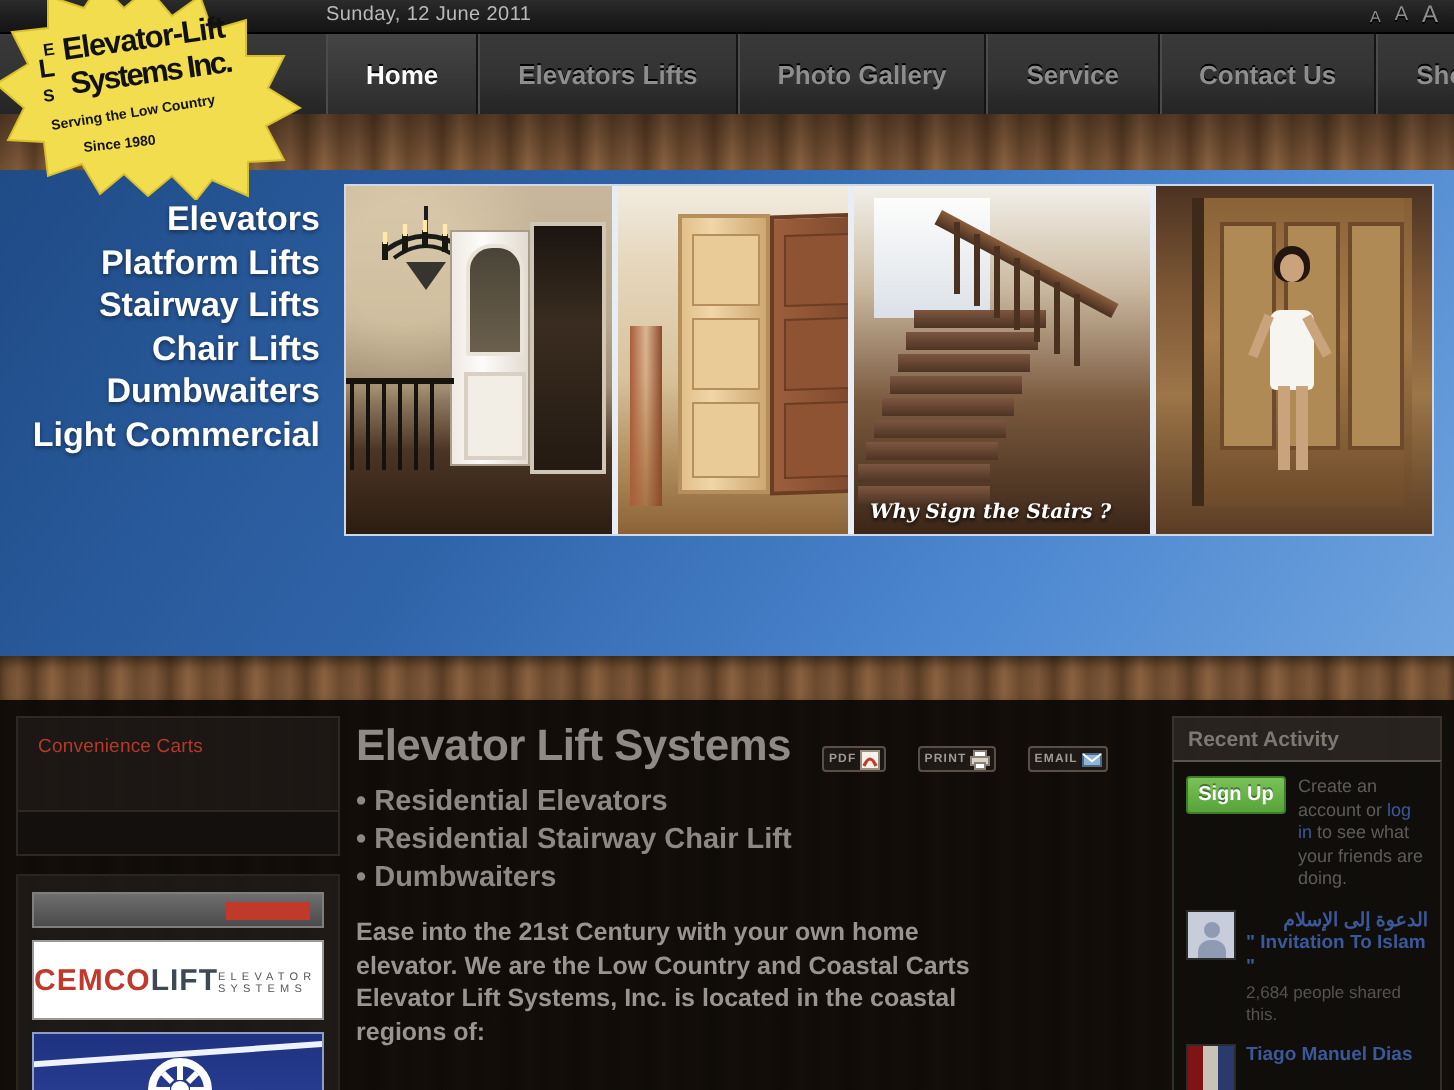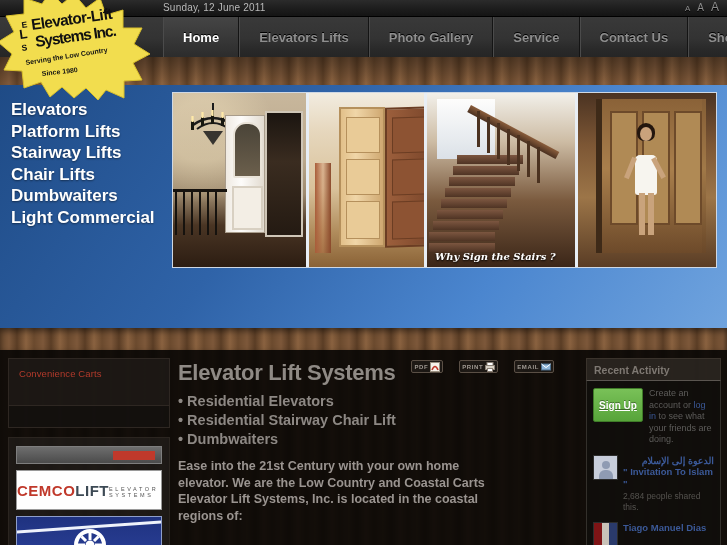--- a/index.html
+++ b/index.html
@@ -81,21 +81,21 @@
       repeating-linear-gradient(to right,
         #6b4a2e 0px, #7d583a 9px, #5d3f26 17px, #8a6240 26px, #6b4a2e 34px);
     overflow: hidden;
   }
   #hero-blue {
     position: absolute; left: 0; top: 28px; width: 727px; height: 243px;
     background: linear-gradient(125deg, #1f4b86 0%, #2f63a8 38%, #4b86cf 70%, #6fa3de 100%);
   }
   #hero-list {
     position: absolute; left: 0; top: 42px; width: 168px;
-    z-index: 5; padding-left: 11px;
+    text-align: right; z-index: 5; padding-left: 11px;
   }
   .hero-li {
     font-size: 17px; font-weight: bold; color: #ffffff;
     line-height: 21.5px; padding-right: 8px;
     text-shadow: 0 1px 2px rgba(0,0,0,.45);
     white-space: nowrap;
   }
   #photo-strip {
     position: absolute; left: 172px; top: 35px;
     width: 545px; height: 176px;
@@ -275,21 +275,21 @@
   #cemco-sub { font-size: 5.5px; color: #555; letter-spacing: 2.6px; margin-top: 3px; }
   #blue-ad { height: 42px; background: linear-gradient(to bottom, #1f3280, #2a3f96);
     border: 1px solid #8e9ec9; position: relative; overflow: hidden; }
   #blue-ad .swoosh { position: absolute; left: -10px; top: 8px; width: 180px; height: 3px;
     background: #eef2fb; transform: rotate(-4deg); }
 
   
   #main-col {
     position: absolute; left: 178px; top: 10px; width: 395px;
   }
-  #page-title-row { display: flex; align-items: flex-start; gap: 16px; }
+  #page-title-row { display: flex; align-items: flex-end; gap: 16px; }
   #page-title {
     font-size: 22px; font-weight: bold; color: #8f8a85;
     letter-spacing: -.3px; white-space: nowrap;
   }
   .tool-btn {
     display: inline-flex; align-items: center; gap: 2px;
     height: 13px; padding: 0 2px;
     border: 1px solid #5a4f45; border-radius: 2px;
     background: rgba(255,255,255,.05);
   }
@@ -319,26 +319,26 @@
     display: flex; align-items: center; padding-left: 7px;
   }
   #ra-title { font-size: 10.5px; font-weight: bold; color: #7e7872; }
   #ra-body {
     background: rgba(16,14,12,.92);
     border: 1px solid #33302b; border-top: 1px solid #5a5550;
     padding: 7px 6px 0 6px; height: 172px; overflow: hidden;
   }
   #ra-signup-row { display: flex; gap: 6px; }
   #signup-btn {
-    flex: 0 0 50px; height: 34px;
+    flex: 0 0 50px; height: 19px;
     background: linear-gradient(to bottom, #79c158, #57a43a);
     border: 1px solid #3f7c28; border-radius: 2px;
     display: flex; align-items: center; justify-content: center;
     color: #fff; font-size: 10px; font-weight: bold;
-    text-shadow: 0 -1px 0 rgba(0,0,0,.4); cursor: pointer; text-decoration: underline;
+    text-shadow: 0 -1px 0 rgba(0,0,0,.4); cursor: pointer;
   }
   #signup-copy { font-size: 9px; color: #5d5c5a; line-height: 11.5px; }
   #signup-copy a { color: #3b5998; text-decoration: none; }
   .ra-item { display: flex; gap: 5px; margin-top: 9px; }
   .ra-thumb { flex: 0 0 25px; height: 25px; border: 1px solid #2c2c2c; }
   .ra-thumb-person { background: #c7cddb; position: relative; }
   .ra-thumb-person::before { content: ""; position: absolute; left: 8px; top: 5px;
     width: 8px; height: 8px; border-radius: 50%; background: #8f9bb3; }
   .ra-thumb-person::after { content: ""; position: absolute; left: 5px; top: 14px;
     width: 14px; height: 9px; border-radius: 6px 6px 0 0; background: #8f9bb3; }

